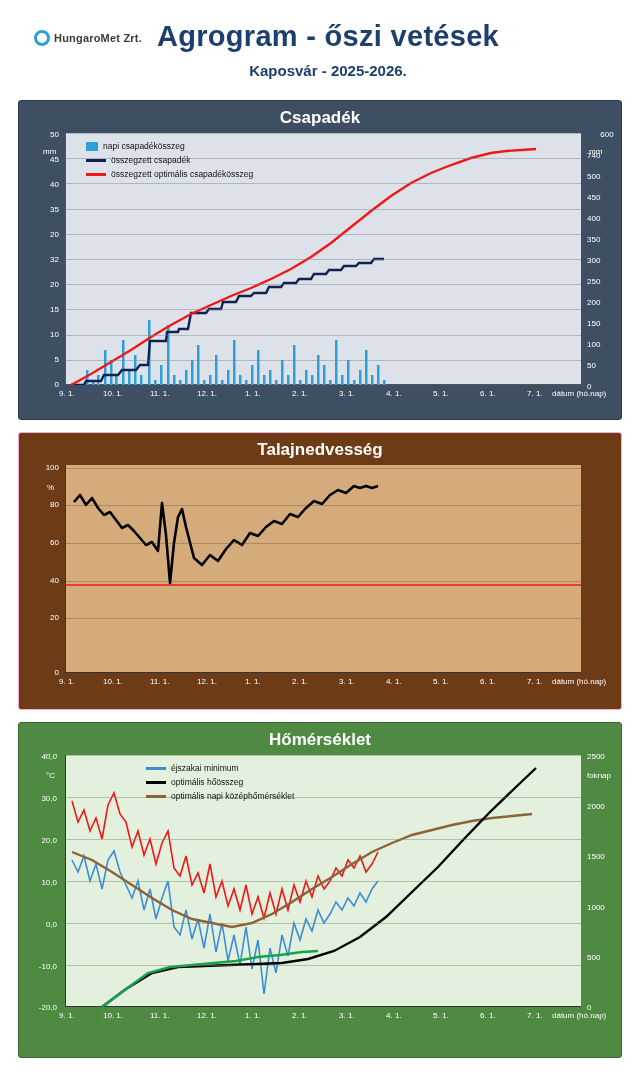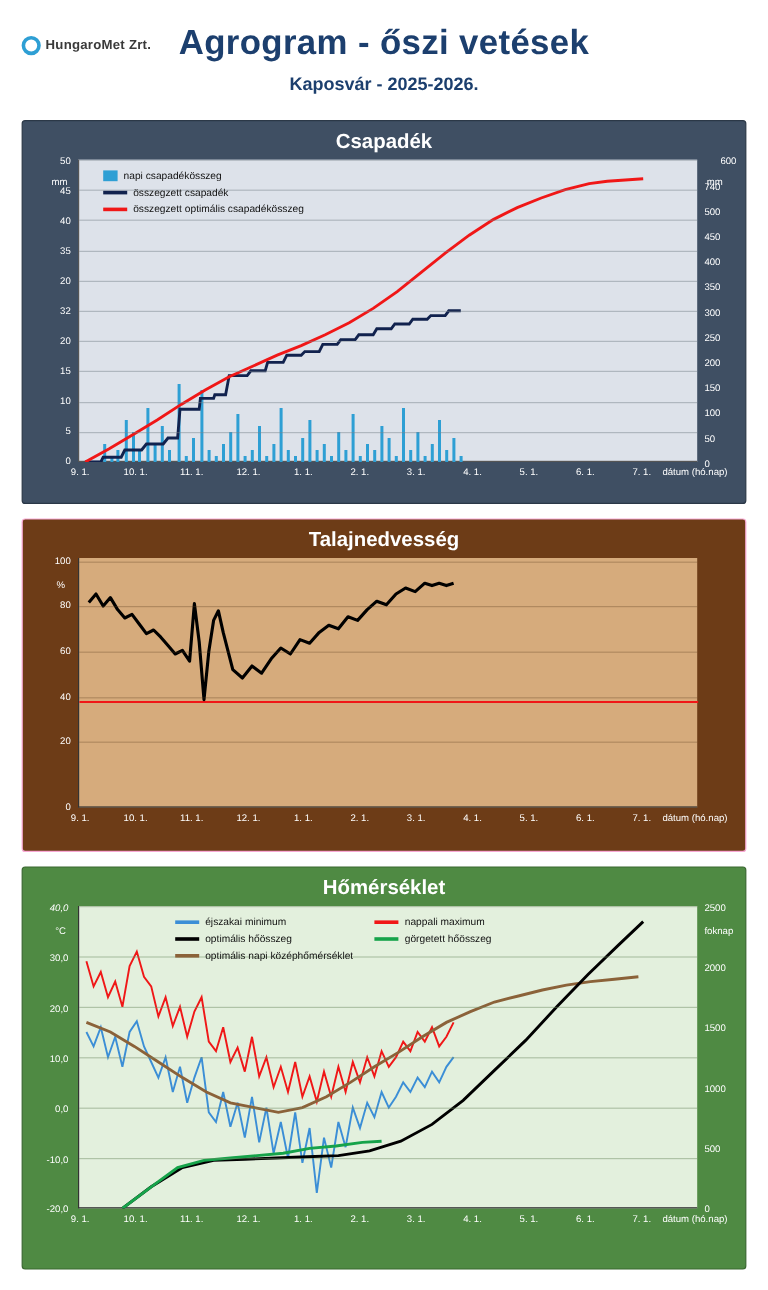--- a/index.html
+++ b/index.html
@@ -1,20 +1,20 @@
 <!DOCTYPE html>
 <html><head>
 <meta charset="utf-8">
 <style>
   html,body{margin:0;padding:0;}
   body{width:640px;height:1075px;background:#ffffff;font-family:"Liberation Sans",sans-serif;overflow:hidden;}
   .page{position:relative;width:640px;height:1075px;}
 
   
-  .header{position:relative;height:88px;}
+  .header{position:relative;height:88px;margin-left:16px;}
   .logo{position:absolute;left:18px;top:30px;display:flex;align-items:center;gap:4px;}
   .logo-mark{width:16px;height:16px;border-radius:50%;border:3px solid #2e9fd4;box-sizing:border-box;}
   .logo-text{font-size:11px;color:#3a3a3a;font-weight:bold;letter-spacing:.2px;}
   .title-main{position:absolute;left:0;right:0;top:20px;text-align:center;font-size:29px;font-weight:bold;color:#1c3f6e;letter-spacing:.3px;}
   .title-sub{position:absolute;left:0;right:0;top:62px;text-align:center;font-size:15px;font-weight:bold;color:#1c3f6e;}
 
   
   .panel{position:absolute;left:18px;width:604px;box-sizing:border-box;border-radius:3px;}
   .panel-title{text-align:center;font-size:17px;font-weight:bold;color:#ffffff;padding-top:7px;height:26px;box-sizing:border-box;}
   .plot{position:absolute;box-sizing:border-box;}
@@ -285,30 +285,20 @@
             </div>
             <div class="legend-row">
               <span class="swatch" style="background:#000000"></span>
               <span class="legend-label">optimális hőösszeg</span>
             </div>
             <div class="legend-row">
               <span class="swatch" style="background:#8b6239"></span>
               <span class="legend-label">optimális napi középhőmérséklet</span>
             </div>
           </div>
-          <div>
-            <div class="legend-row">
-              <span class="swatch" style="background:#f01717"></span>
-              <span class="legend-label">nappali maximum</span>
-            </div>
-            <div class="legend-row">
-              <span class="swatch" style="background:#16a34a"></span>
-              <span class="legend-label">görgetett hőösszeg</span>
-            </div>
-          </div>
         </div>
       </div>
     </div>
 
     <div class="xtick" style="left:40px;top:288px;">9. 1.</div>
     <div class="xtick" style="left:84px;top:288px;">10. 1.</div>
     <div class="xtick" style="left:131px;top:288px;">11. 1.</div>
     <div class="xtick" style="left:178px;top:288px;">12. 1.</div>
     <div class="xtick" style="left:226px;top:288px;">1. 1.</div>
     <div class="xtick" style="left:273px;top:288px;">2. 1.</div>

